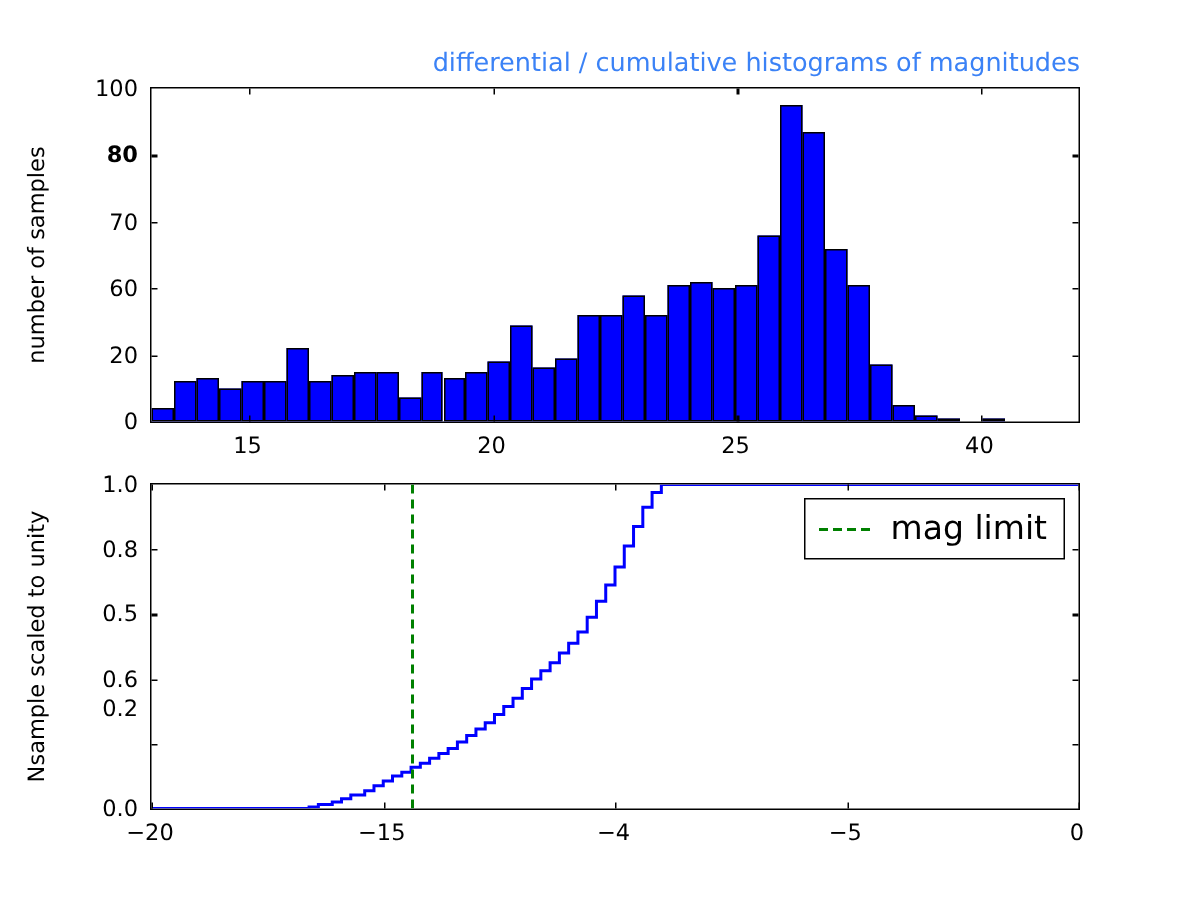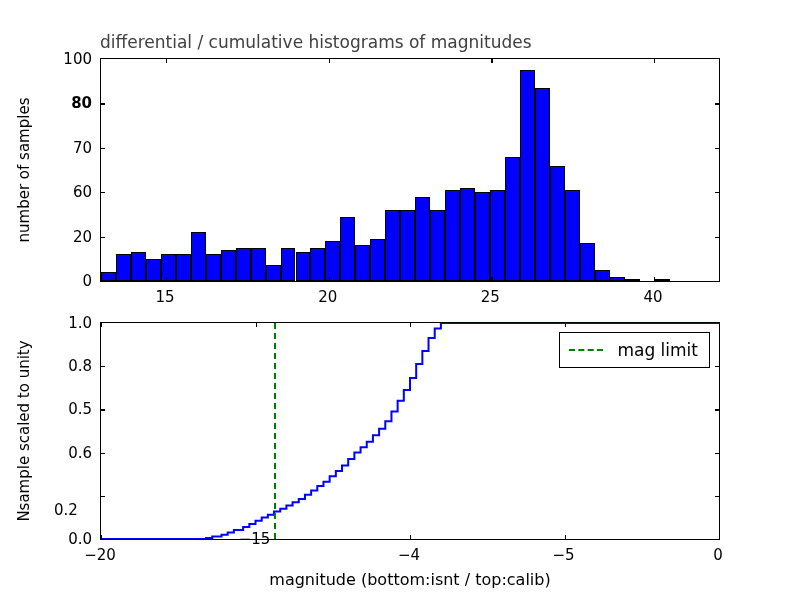--- a/index.html
+++ b/index.html
@@ -17,21 +17,21 @@
   
   #axes-top{left:100px;top:58px;width:620px;height:224px;}
   
   #axes-bottom{left:100px;top:322px;width:620px;height:218px;}
 
   .plotarea{position:absolute;left:0;top:0;right:0;bottom:0;overflow:hidden;}
 
   
   #chart-title{
     position:absolute;left:100px;top:32px;width:620px;
-    text-align:left;font-size:17px;color:#404040;white-space:nowrap;
+    text-align:right;font-size:17px;color:#3b82f6;white-space:nowrap;
   }
 
   
   .tick-x{position:absolute;width:1.2px;height:4px;background:#000;}
   .tick-x.inner-top{top:0;}
   .tick-x.inner-bot{bottom:0;}
   .tick-y{position:absolute;height:1.2px;width:4px;background:#000;}
   .tick-y.inner-left{left:0;}
   .tick-y.inner-right{right:0;}
 
@@ -57,21 +57,21 @@
   .bar{position:absolute;bottom:0;background:#0000ff;border:1px solid #000;box-sizing:border-box;}
 
   
   #legend{
     position:absolute;right:9px;top:9px;
     border:1.1px solid #000;background:#fff;
     padding:7px 11px 7px 9px;
     display:flex;align-items:center;gap:14px;
   }
   #legend-dash{display:block;width:34px;height:0;border-top:2.2px dashed #008000;}
-  #legend-text{font-size:17px;color:#000;white-space:nowrap;}
+  #legend-text{font-size:22px;color:#000;white-space:nowrap;}
 
   
   #mag-limit-line{position:absolute;top:0;bottom:0;width:0;border-left:2.2px dashed #008000;}
 </style>
 </head>
 <body>
 
 <div class="figure">
 
   <div id="chart-title">differential / cumulative histograms of magnitudes</div>
@@ -177,27 +177,26 @@
         <div class="tick-y inner-right" style="top: 43.2px;"></div>
       </div>
 
     <div id="legend">
       <span id="legend-dash"></span>
       <span id="legend-text">mag limit</span>
     </div>
   </div>
   <div id="bottom-ticklabels">
       <div class="xlabel-txt" style="left: 100px; top: 546px; text-align: center;">−20</div>
-      <div class="xlabel-txt" style="left: 254.5px; top: 530px;">−15</div>
+      <div class="xlabel-txt" style="left: 254.5px; top: 546px;">−15</div>
       <div class="xlabel-txt" style="left: 409px; top: 546px;">−4</div>
       <div class="xlabel-txt" style="left: 563.5px; top: 546px;">−5</div>
       <div class="xlabel-txt" style="left: 718px; top: 546px;">0</div>
       <div class="ylabel-txt" style="left: 40px; width: 52px; top: 539px;">0.0</div>
-      <div class="ylabel-txt" style="left: 40px; width: 52px; top: 510px; text-align: center;">0.2</div>
+      <div class="ylabel-txt" style="left: 40px; width: 52px; top: 472px;">0.2</div>
       <div class="ylabel-txt" style="left: 40px; width: 52px; top: 452.6px;">0.6</div>
       <div class="ylabel-txt" style="left: 40px; width: 52px; top: 409.4px;">0.5</div>
       <div class="ylabel-txt" style="left: 40px; width: 52px; top: 366.2px;">0.8</div>
       <div class="ylabel-txt" style="left: 40px; width: 52px; top: 323px;">1.0</div>
     </div>
   <div class="axis-title" id="ylabel-bottom">Nsample scaled to unity</div>
-  <div class="axis-title" id="xlabel-bottom">magnitude (bottom:isnt / top:calib)</div>
 
 </div>
 
 </body></html>

